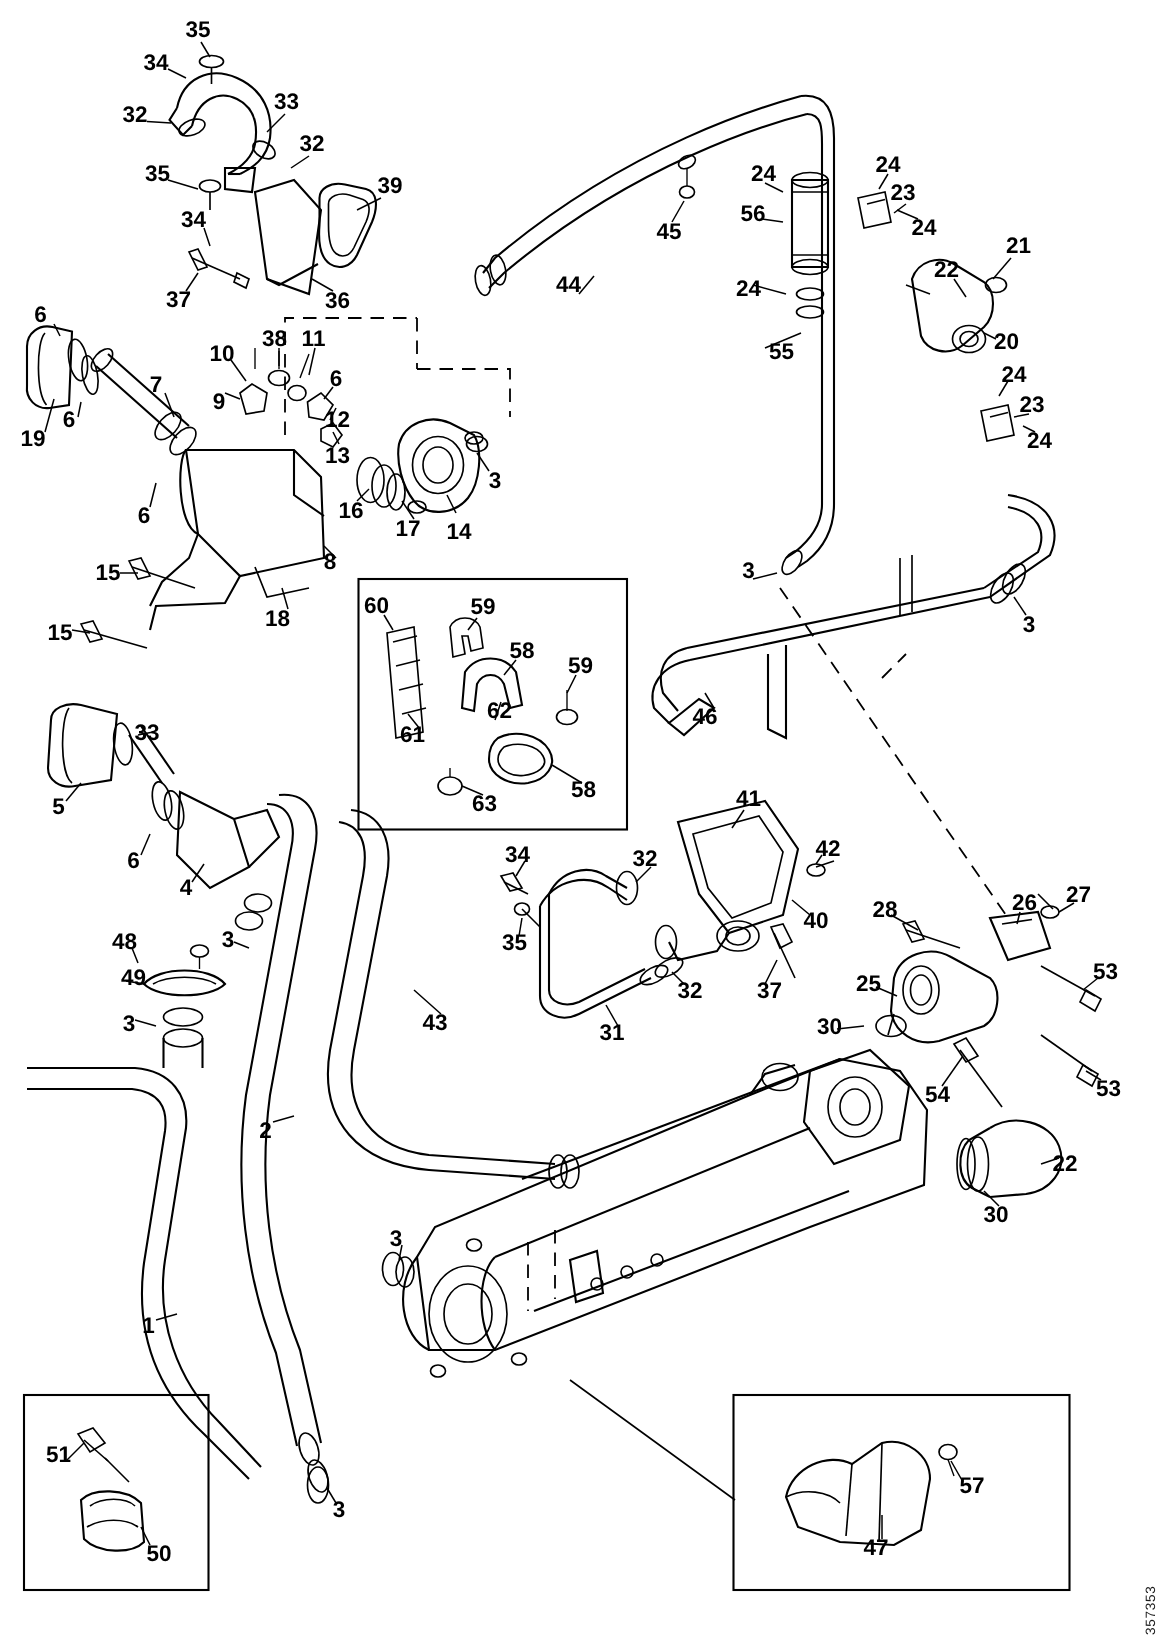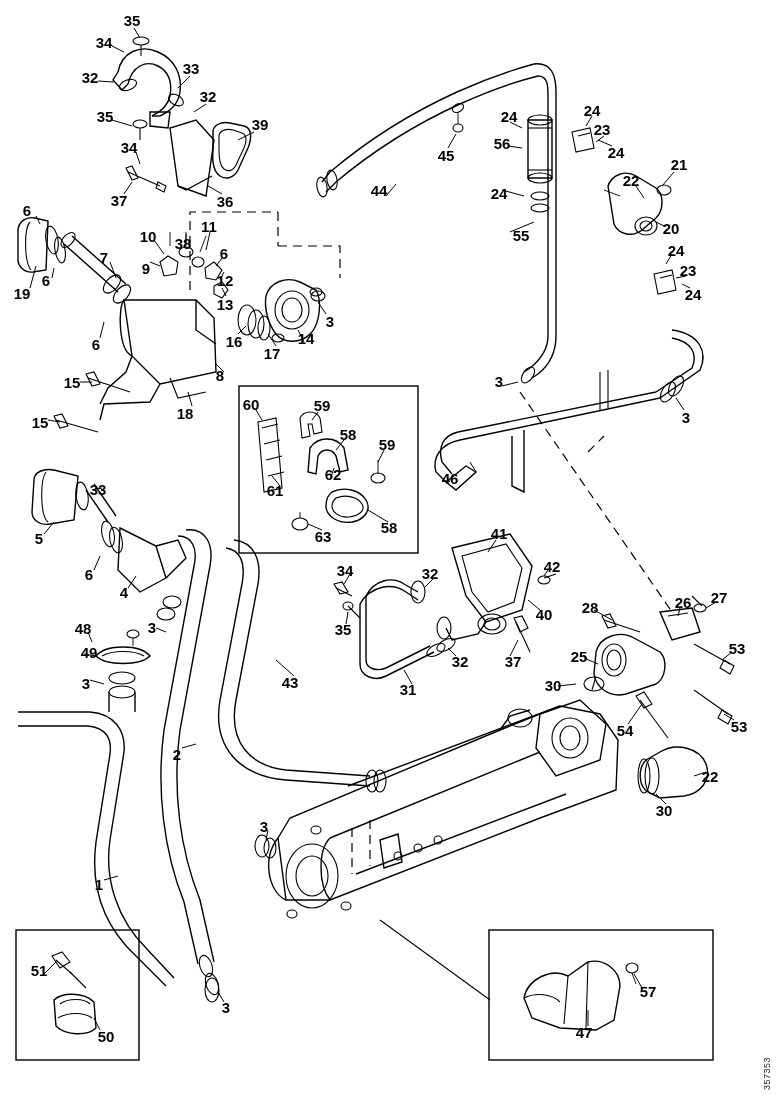--- a/index.html
+++ b/index.html
@@ -450,21 +450,21 @@
       <div class="callout" style="left: 96px; top: 344px;">6</div>
       <div class="callout" style="left: 224px; top: 253px;">6</div>
       <div class="callout" style="left: 89px; top: 574px;">6</div>
       <div class="callout" style="left: 104px; top: 257px;">7</div>
       <div class="callout" style="left: 220px; top: 375px;">8</div>
       <div class="callout" style="left: 146px; top: 268px;">9</div>
       <div class="callout" style="left: 148px; top: 236px;">10</div>
       <div class="callout" style="left: 209px; top: 226px;">11</div>
       <div class="callout" style="left: 225px; top: 280px;">12</div>
       <div class="callout" style="left: 225px; top: 304px;">13</div>
-      <div class="callout" style="left: 306px; top: 338px;">14</div>
+      <div class="callout" style="left: 306px; top: 355px;">14</div>
       <div class="callout" style="left: 72px; top: 382px;">15</div>
       <div class="callout" style="left: 40px; top: 422px;">15</div>
       <div class="callout" style="left: 234px; top: 341px;">16</div>
       <div class="callout" style="left: 272px; top: 353px;">17</div>
       <div class="callout" style="left: 185px; top: 413px;">18</div>
       <div class="callout" style="left: 22px; top: 293px;">19</div>
       <div class="callout" style="left: 671px; top: 228px;">20</div>
       <div class="callout" style="left: 679px; top: 164px;">21</div>
       <div class="callout" style="left: 631px; top: 180px;">22</div>
       <div class="callout" style="left: 602px; top: 129px;">23</div>
@@ -490,29 +490,29 @@
       <div class="callout" style="left: 191px; top: 68px;">33</div>
       <div class="callout" style="left: 104px; top: 42px;">34</div>
       <div class="callout" style="left: 129px; top: 147px;">34</div>
       <div class="callout" style="left: 345px; top: 570px;">34</div>
       <div class="callout" style="left: 132px; top: 20px;">35</div>
       <div class="callout" style="left: 105px; top: 116px;">35</div>
       <div class="callout" style="left: 343px; top: 629px;">35</div>
       <div class="callout" style="left: 225px; top: 201px;">36</div>
       <div class="callout" style="left: 119px; top: 200px;">37</div>
       <div class="callout" style="left: 513px; top: 661px;">37</div>
-      <div class="callout" style="left: 183px; top: 226px; margin-top: 17px;">38</div>
+      <div class="callout" style="left: 183px; top: 226px;">38</div>
       <div class="callout" style="left: 260px; top: 124px;">39</div>
       <div class="callout" style="left: 544px; top: 614px;">40</div>
       <div class="callout" style="left: 499px; top: 533px;">41</div>
       <div class="callout" style="left: 552px; top: 566px;">42</div>
       <div class="callout" style="left: 290px; top: 682px;">43</div>
       <div class="callout" style="left: 379px; top: 190px;">44</div>
       <div class="callout" style="left: 446px; top: 155px;">45</div>
-      <div class="callout" style="left: 450px; top: 478px;">46</div>
+      <div class="callout" style="left: 470px; top: 478px;">46</div>
       <div class="callout" style="left: 584px; top: 1032px;">47</div>
       <div class="callout" style="left: 83px; top: 628px;">48</div>
       <div class="callout" style="left: 77px; top: 652px; margin-left: 12px;">49</div>
       <div class="callout" style="left: 106px; top: 1036px;">50</div>
       <div class="callout" style="left: 39px; top: 970px;">51</div>
       <div class="callout" style="left: 98px; top: 489px;">33</div>
       <div class="callout" style="left: 737px; top: 648px;">53</div>
       <div class="callout" style="left: 739px; top: 726px;">53</div>
       <div class="callout" style="left: 625px; top: 730px;">54</div>
       <div class="callout" style="left: 503px; top: 235px; margin-left: 18px;">55</div>

